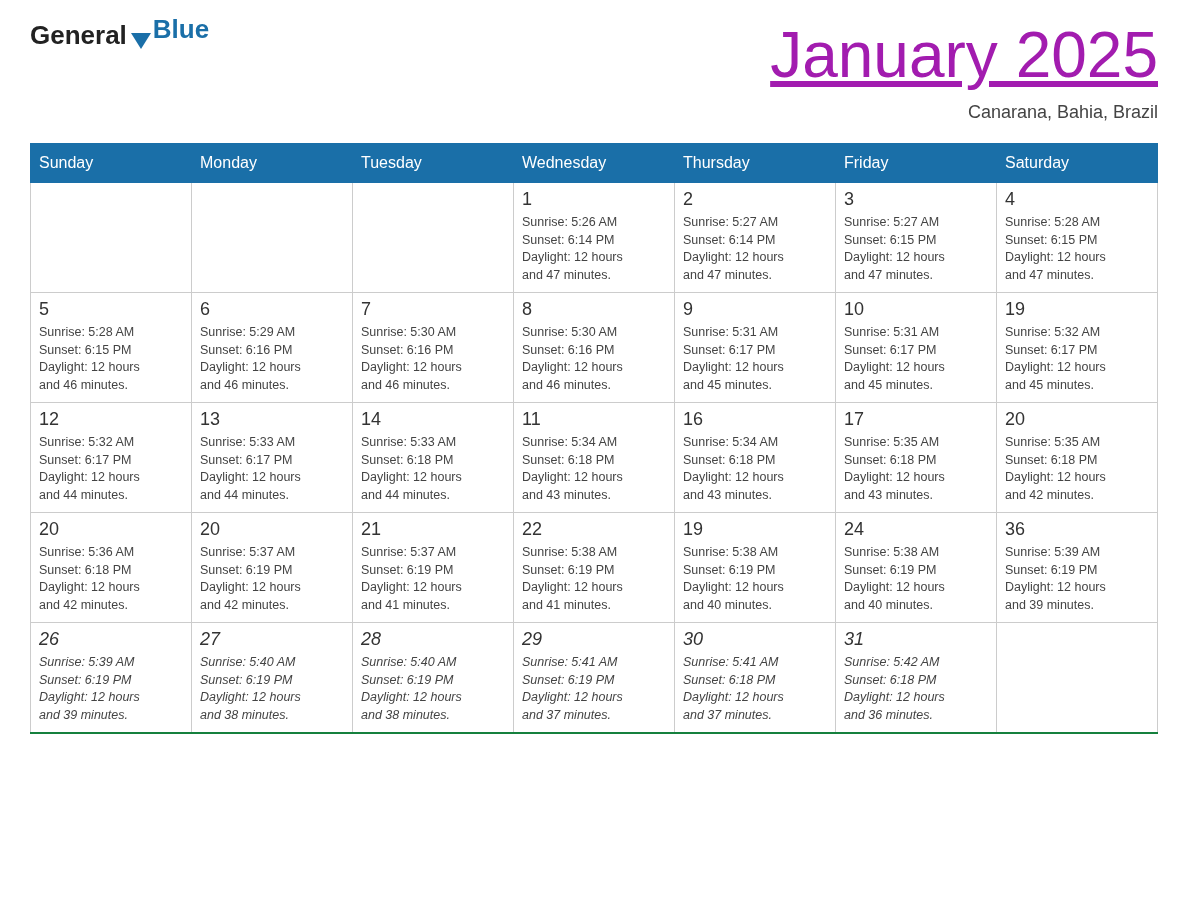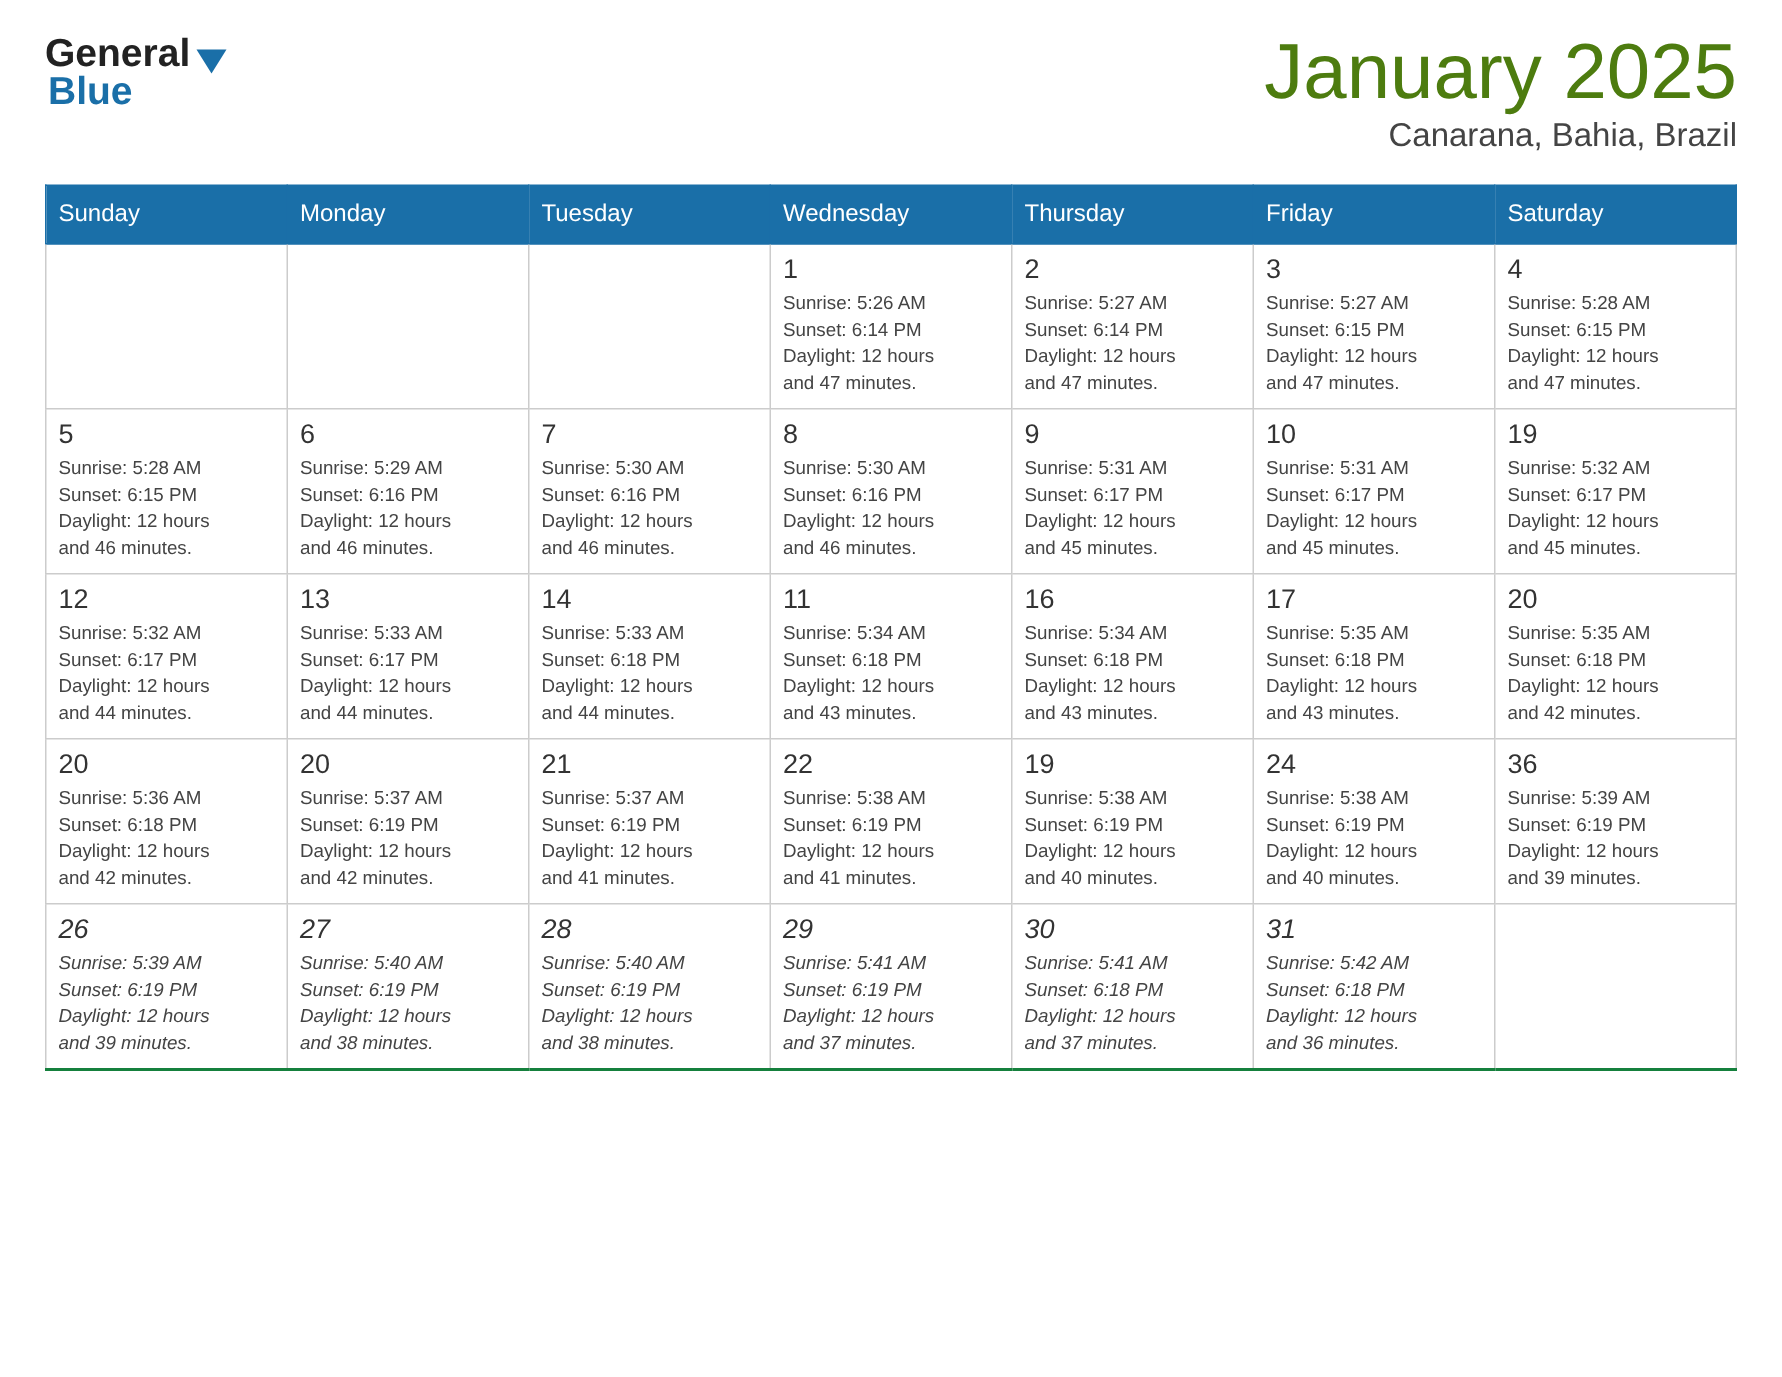--- a/index.html
+++ b/index.html
@@ -28,29 +28,30 @@
     }
     .logo-text-blue {
       font-size: 26px;
       font-weight: bold;
       color: #1a6fa8;
     }
     .title-section {
       text-align: right;
     }
     .page-title {
-      font-size: 52px;
+      font-size: 64px;
       font-weight: normal;
-      color: #4d7c0f;
+      color: #a21caf;
       line-height: 1.1;
+      text-decoration: underline;
     }
     .subtitle {
-      font-size: 22px;
+      font-size: 18px;
       color: #444;
-      margin-top: 0;
+      margin-top: 12px;
     }
     table {
       width: 100%;
       border-collapse: collapse;
       table-layout: fixed;
     }
     thead tr th {
       background-color: #1a6fa8;
       color: #fff;
       padding: 10px 8px;
@@ -86,21 +87,21 @@
     }
     tbody tr td:first-child {
       border-left: 1px solid #ccc;
     }
   </style>
 </head>
 <body>
 
 <div class="header">
   <div class="logo">
-    <div style="display:flex; flex-direction:column; align-items:flex-start;">
+    <div style="display:flex; flex-direction:row; align-items:flex-start;">
       <div style="display:flex; align-items:center;">
         <span class="logo-text-general">General</span>
         <div style="width:0; height:0; border-left:10px solid transparent; border-right:10px solid transparent; border-top:16px solid #1a6fa8; margin-left:4px; margin-top:10px;"></div>
       </div>
       <span class="logo-text-blue" style="margin-top:-6px; margin-left:2px;">Blue</span>
     </div>
   </div>
   <div class="title-section">
     <div class="page-title">January 2025</div>
     <div class="subtitle">Canarana, Bahia, Brazil</div>

